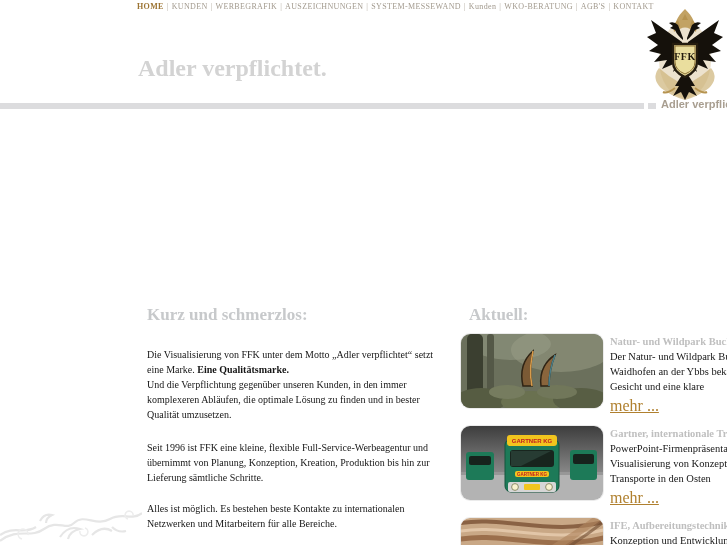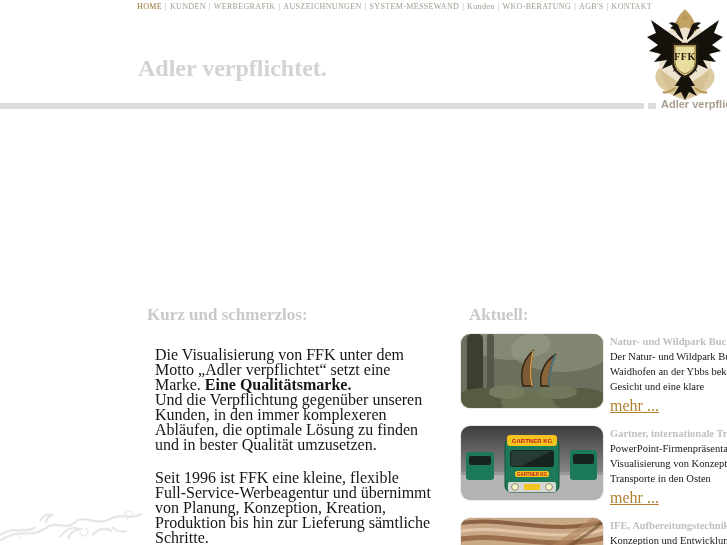--- a/index.html
+++ b/index.html
@@ -3,41 +3,41 @@
 <meta charset="utf-8">
 <style>
   html,body{margin:0;padding:0;background:#fff;}
   .page{position:relative;width:727px;height:545px;background:#fff;overflow:hidden;
         font-family:"Liberation Serif", serif;}
 
   
   .top-nav{position:absolute;left:137px;top:2px;white-space:nowrap;
            font-size:8px;letter-spacing:.35px;color:#a29a8e;}
   .top-nav a{color:#a29a8e;text-decoration:none;cursor:pointer;}
-  .top-nav a.active{color:#9c7433;}
+  .top-nav a.active{color:#9c7433;font-weight:bold;}
   .top-nav .sep{color:#b3aca1;margin:0 3px;}
 
   
   .crest{position:absolute;left:645px;top:8px;width:80px;height:94px;}
 
   
   .tag-bar{position:absolute;left:0;top:103px;width:644px;height:6px;background:#dcdcde;}
   .tag-bar2{position:absolute;left:648px;top:103px;width:8px;height:6px;background:#dcdcde;}
   .tagline{position:absolute;left:661px;top:98px;white-space:nowrap;
            font-family:"Liberation Sans", sans-serif;font-weight:bold;font-size:11px;color:#a89e90;}
 
   
   .h1{position:absolute;left:138px;top:55px;font-size:24px;font-weight:bold;color:#d3d3d3;}
 
   
   .h2{font-size:17px;font-weight:bold;color:#c7c9cb;margin:8px;}
 
   
   .left-col{position:absolute;left:139px;top:297px;width:308px;}
-  .left-col p{margin:16px;font-size:16px;line-height:15px;color:#161616;}
+  .left-col p{margin:8px;font-size:10px;line-height:15px;color:#161616;}
   .left-col .p1{margin-top:22px;}
   .left-col .p2{margin-top:18px;}
   .left-col .p3{margin-top:16px;}
   .left-col .p4{margin-top:21px;}
   .gold-link{color:#b0802f;text-decoration:underline;cursor:pointer;font-size:16px;line-height:15px;}
 
   
   .right-col{position:absolute;left:461px;top:297px;width:300px;}
   .news-item{display:flex;margin-top:9px;}
   .news-item + .news-item{margin-top:11px;}
@@ -89,20 +89,21 @@
   <div class="tagline">Adler verpflichtet.</div>
 
   <div class="left-col">
     <h2 class="h2">Kurz und schmerzlos:</h2>
     <p class="p1">
       <span>Die Visualisierung von FFK unter dem Motto „Adler verpflichtet“ setzt eine Marke.</span>
       <b>Eine Qualitätsmarke.</b><br>
       <span>Und die Verpflichtung gegenüber unseren Kunden, in den immer komplexeren Abläufen, die optimale Lösung zu finden und in bester Qualität umzusetzen.</span>
     </p>
     <p class="p2">Seit 1996 ist FFK eine kleine, flexible Full-Service-Werbeagentur und übernimmt von Planung, Konzeption, Kreation, Produktion bis hin zur Lieferung sämtliche Schritte.</p>
+    <p class="p3">Alles ist möglich. Es bestehen beste Kontakte zu internationalen Netzwerken und Mitarbeitern für alle Bereiche.</p>
     <p class="p4">
       <br>
       
     </p>
   </div>
 
   <div class="right-col">
     <h2 class="h2">Aktuell:</h2>
 
     <div class="news-item">

